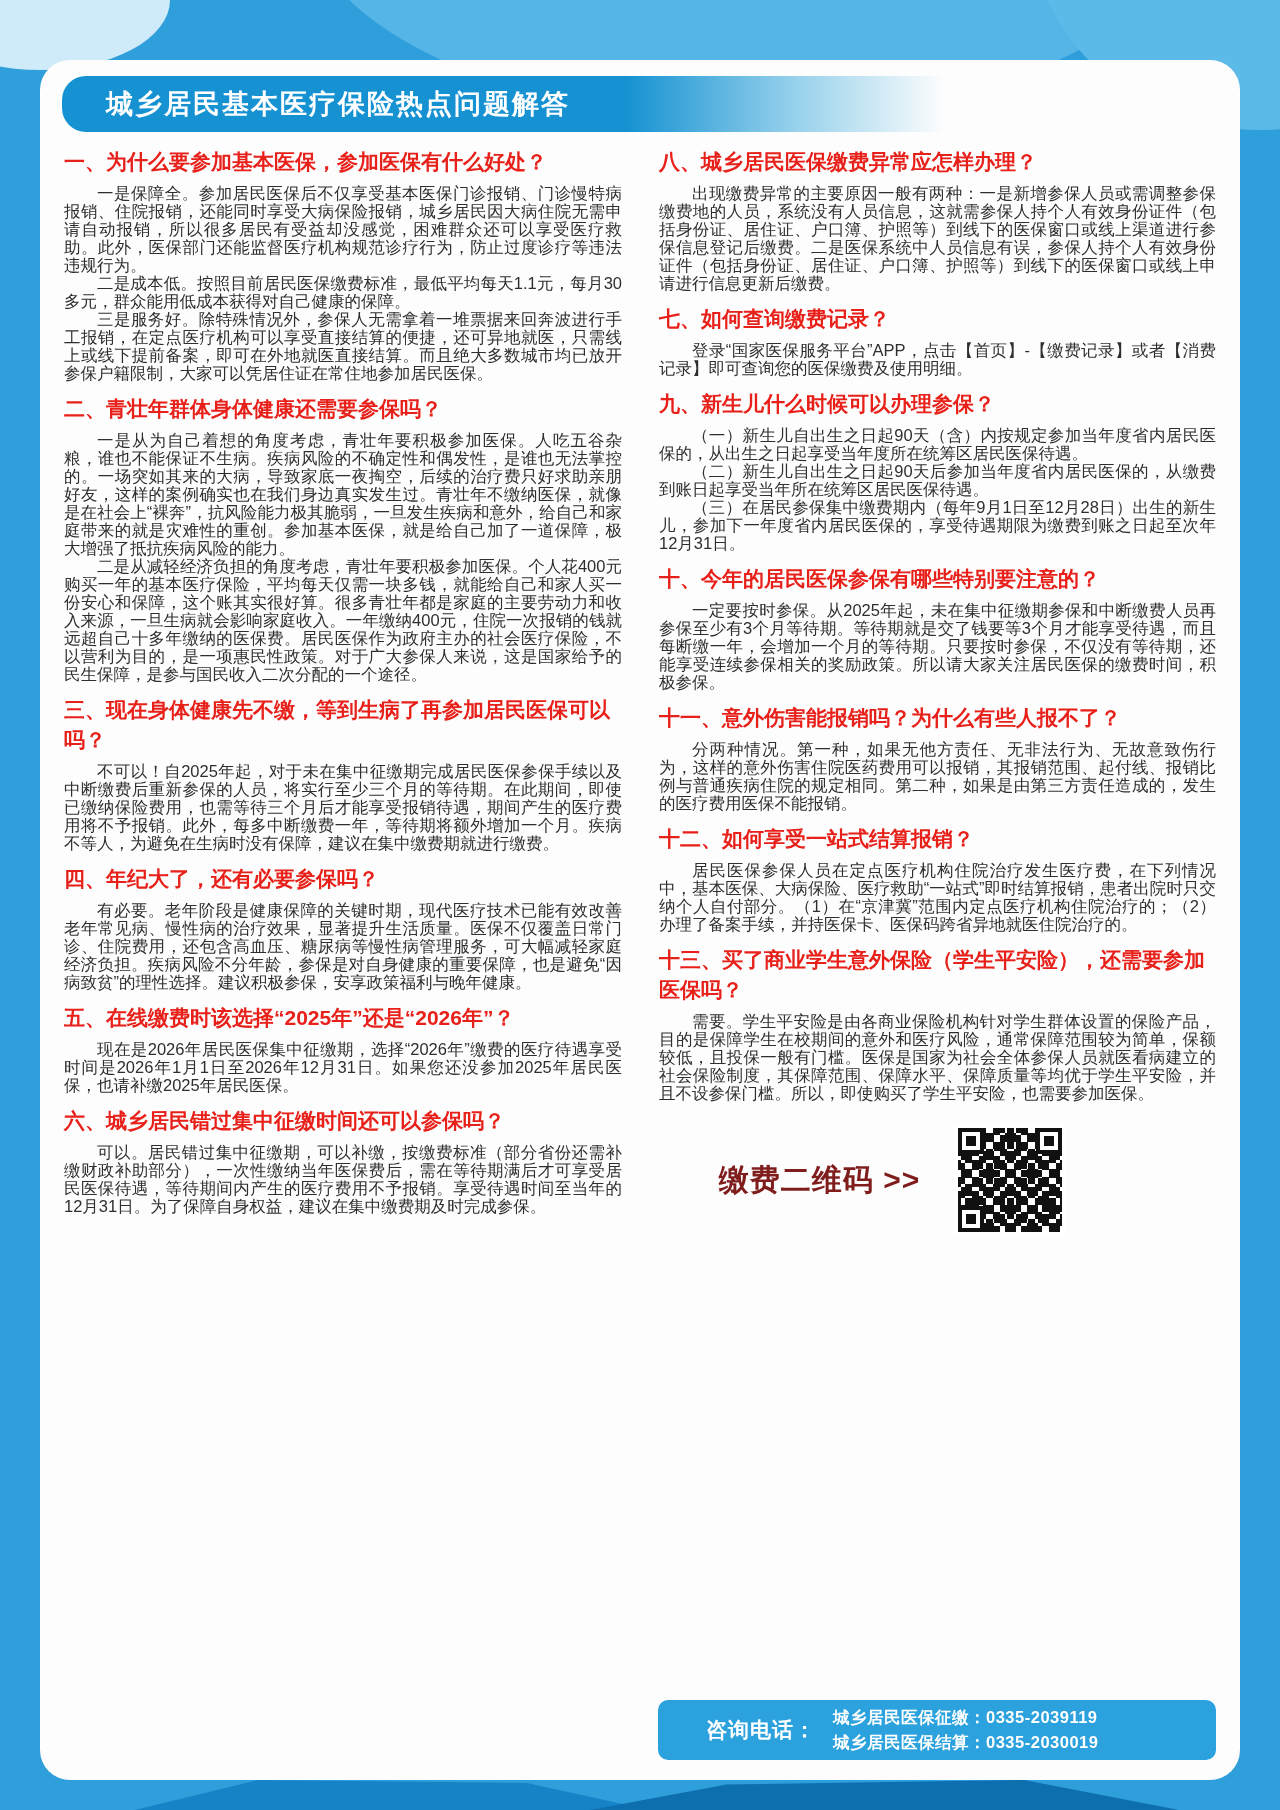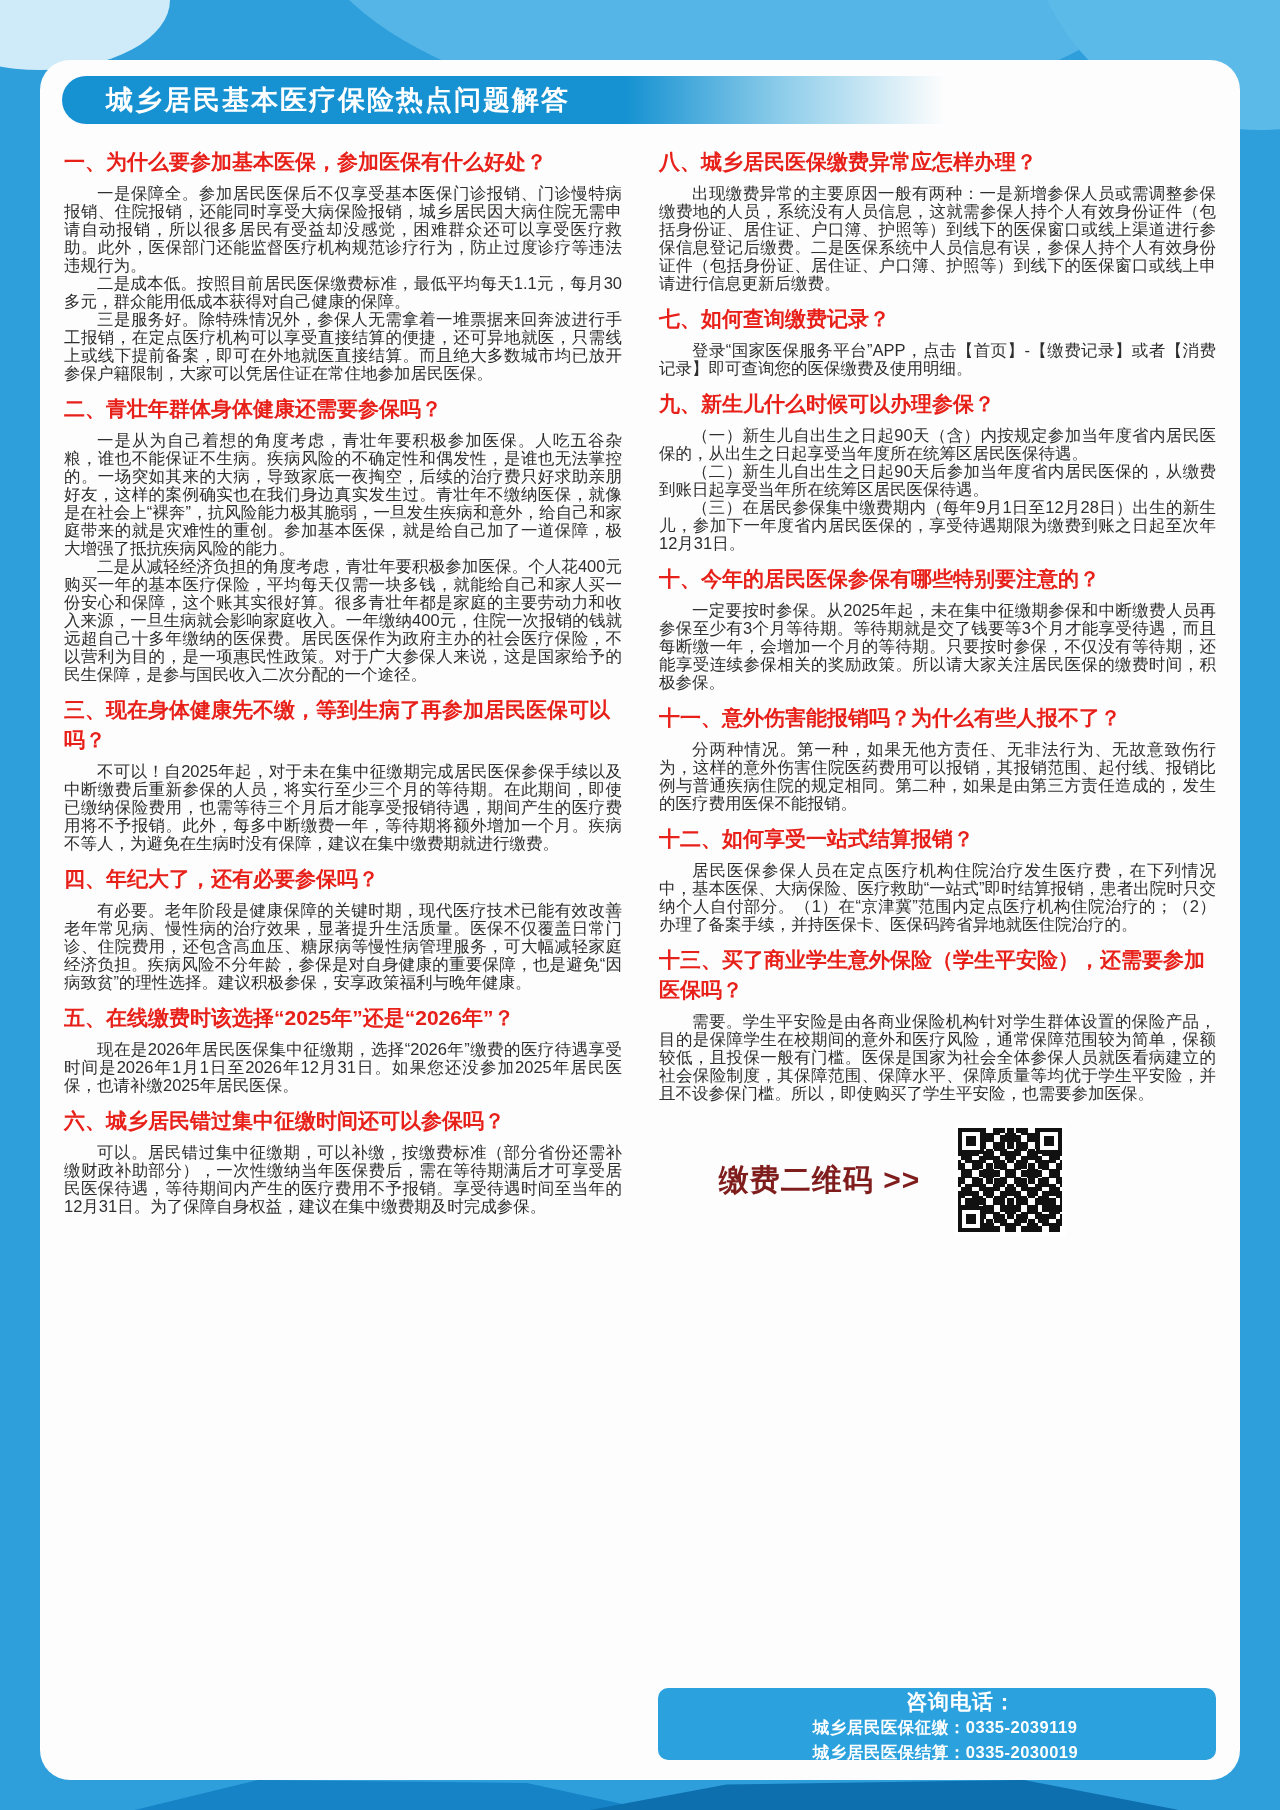--- a/index.html
+++ b/index.html
@@ -17,21 +17,21 @@
     clip-path:polygon(8% 100%,30% 0,78% 10%,100% 100%);}
   .bg-bottom2{position:absolute;left:590px;bottom:0;width:620px;height:30px;background:#0d6fae;
     clip-path:polygon(0 100%,22% 15%,70% 0,95% 100%);}
   
   .card{
     position:absolute;left:40px;top:60px;width:1200px;height:1720px;
     background:#fdfdfd;border-radius:30px;overflow:hidden;
   }
   
   .banner{
-    position:absolute;left:22px;top:16px;width:910px;height:48px;border-radius:24px;
+    position:absolute;left:22px;top:16px;width:910px;height:56px;border-radius:24px;
     background:linear-gradient(90deg,#1692d2 0%,#1692d2 62%,rgba(60,170,220,0.55) 80%,rgba(255,255,255,0) 97%);
     display:flex;align-items:center;
   }
   .banner-title{
     color:#ffffff;font-size:27px;font-weight:bold;letter-spacing:2px;padding-left:44px;
   }
   
   .col{position:absolute;top:82px;}
   .col-left{left:24px;width:558px;}
   .col-right{left:619px;width:557px;}
@@ -57,22 +57,22 @@
       conic-gradient(transparent 25%,#111 0 50%,transparent 0 75%,#111 0) 3px 5px/22px 18px;
   }
   .qr-finder{position:absolute;width:26px;height:26px;background:#111;
     box-shadow:inset 0 0 0 4px #111, inset 0 0 0 8px #fff;}
   .qr-finder.tl{left:4px;top:4px;}
   .qr-finder.tr{right:4px;top:4px;}
   .qr-finder.bl{left:4px;bottom:4px;}
   .qr-finder::after{content:"";position:absolute;left:9px;top:9px;width:8px;height:8px;background:#111;}
   
   .phone-bar{
-    position:absolute;left:618px;bottom:20px;width:558px;height:72px;border-radius:10px;
-    background:#2ba2dd;display:flex;align-items:center;flex-direction:column;
+    position:absolute;left:618px;bottom:20px;width:558px;height:60px;border-radius:10px;
+    background:#2ba2dd;display:flex;align-items:center;
   }
   .phone-label{color:#fff;font-size:21px;font-weight:bold;padding-left:48px;white-space:nowrap;letter-spacing:1px;}
   .phone-lines{margin-left:17px;display:flex;flex-direction:column;gap:2px;}
   .phone-line{color:#fff;font-size:16.5px;font-weight:bold;line-height:23px;white-space:nowrap;letter-spacing:0.5px;}
 </style>
 </head>
 <body>
 
 <div class="bg-circle bg-c1"></div>
 <div class="bg-circle bg-c2"></div>

